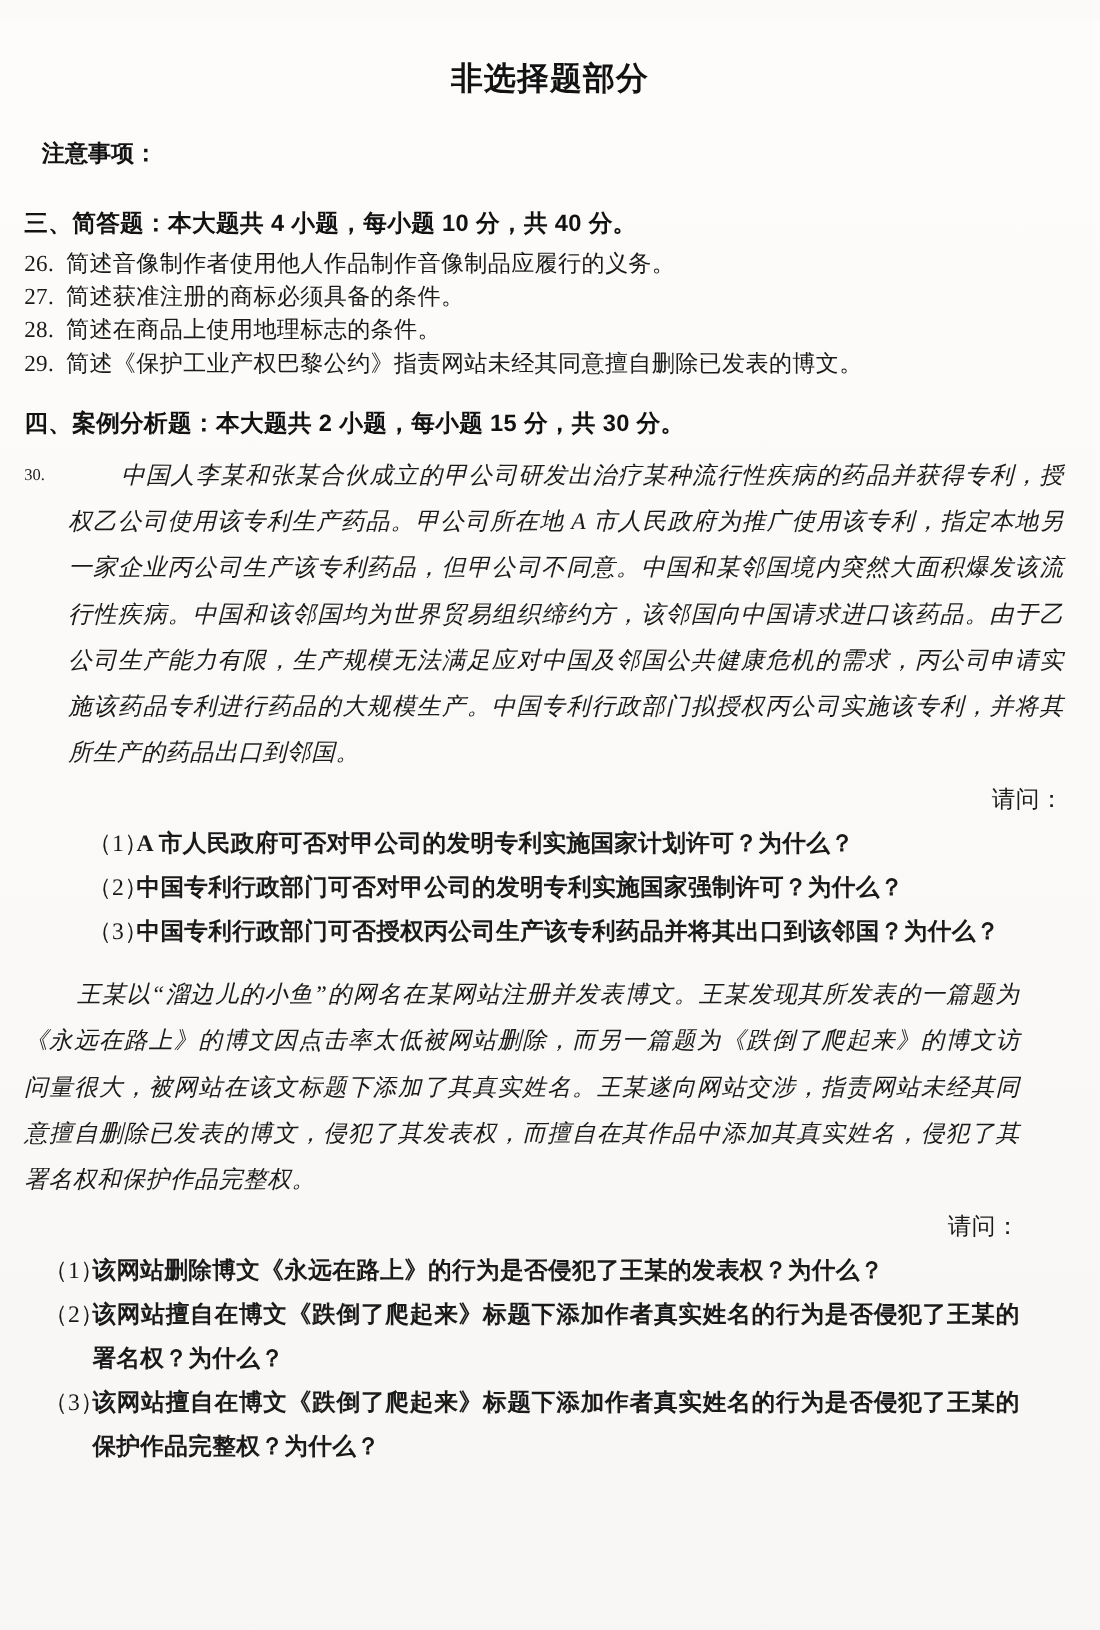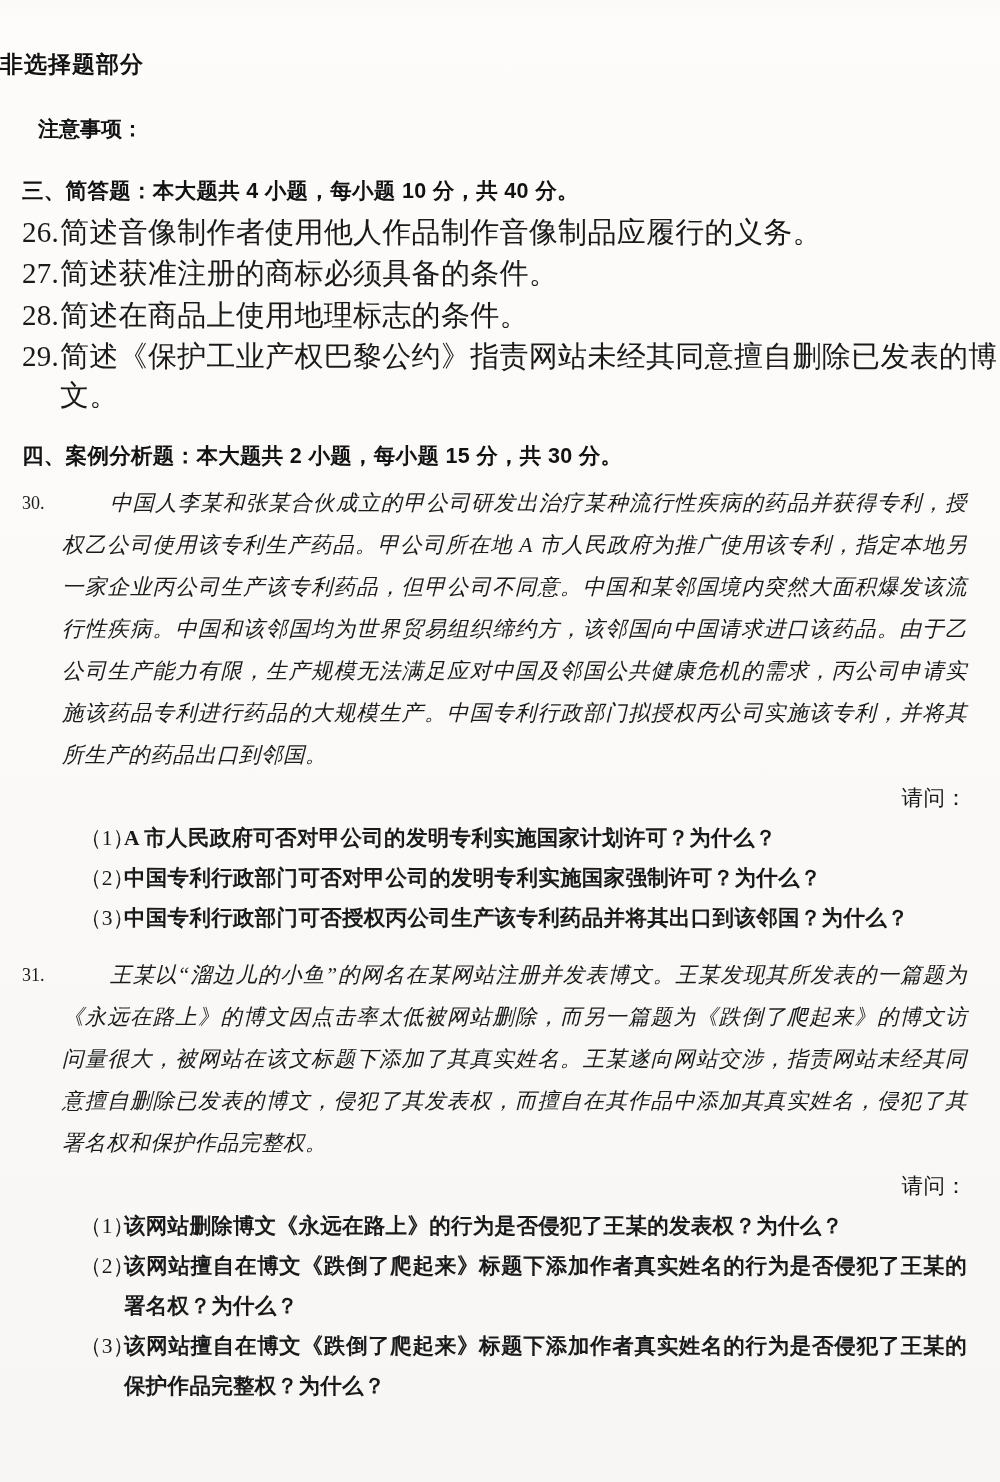--- a/index.html
+++ b/index.html
@@ -21,24 +21,24 @@
     position: relative;
     width: 1000px;
     height: 1482px;
     box-sizing: border-box;
     padding: 0;
     background: linear-gradient(180deg, #fdfcfb 0%, #faf9f8 55%, #f7f6f5 100%);
   }
 
   
   .doc-title {
-    text-align: left;
+    text-align: center;
     font-family: "Liberation Sans", "DejaVu Sans", sans-serif;
     font-weight: bold;
-    font-size: 23px;
+    font-size: 29px;
     letter-spacing: 1px;
     padding-top: 36px;
     line-height: 1.2;
     color: #121212;
   }
 
   
   .notice-wrap {
     margin-top: 36px;
     padding-left: 16px;
@@ -74,21 +74,21 @@
   .sec4 { margin-top: 26px; }
 
   
   .q-list {
     margin-top: 8px;
   }
   .q-simple {
     display: flex;
     margin-left: 22px;
     margin-top: 2px;
-    font-size: 29px;
+    font-size: 21px;
     line-height: 1.35;
     letter-spacing: 0.3px;
   }
   .q-simple .q-num {
     flex: 0 0 auto;
     width: 38px;
     font-family: "Liberation Serif", "DejaVu Serif", serif;
   }
   .q-simple .q-text {
     flex: 1 1 auto;
@@ -99,21 +99,21 @@
   .case-block {
     margin-top: 12px;
   }
   .case-row {
     display: flex;
     margin-left: 22px;
   }
   .case-num {
     flex: 0 0 auto;
     width: 40px;
-    font-size: 18px;
+    font-size: 15px;
     line-height: 42px;
     font-family: "Liberation Serif", "DejaVu Serif", serif;
   }
   .case-col {
     flex: 1 1 auto;
     max-width: 905px;
   }
   .case-para {
     font-family: "Liberation Serif", "DejaVu Serif", serif;
     font-style: italic;
@@ -218,21 +218,20 @@
           <div class="sub-q">
             <span class="sub-num">（3）</span>
             <span class="sub-text">中国专利行政部门可否授权丙公司生产该专利药品并将其出口到该邻国？为什么？</span>
           </div>
         </div>
       </div>
     </div>
 
     <div class="case-block q31">
       <div class="case-row">
-        <span class="case-num">31.</span>
         <div class="case-col">
           <p class="case-para">王某以“溜边儿的小鱼”的网名在某网站注册并发表博文。王某发现其所发表的一篇题为《永远在路上》的博文因点击率太低被网站删除，而另一篇题为《跌倒了爬起来》的博文访问量很大，被网站在该文标题下添加了其真实姓名。王某遂向网站交涉，指责网站未经其同意擅自删除已发表的博文，侵犯了其发表权，而擅自在其作品中添加其真实姓名，侵犯了其署名权和保护作品完整权。</p>
           <div class="ask-label">请问：</div>
 
           <div class="sub-q">
             <span class="sub-num">（1）</span>
             <span class="sub-text">该网站删除博文《永远在路上》的行为是否侵犯了王某的发表权？为什么？</span>
           </div>
 
           <div class="sub-q">

